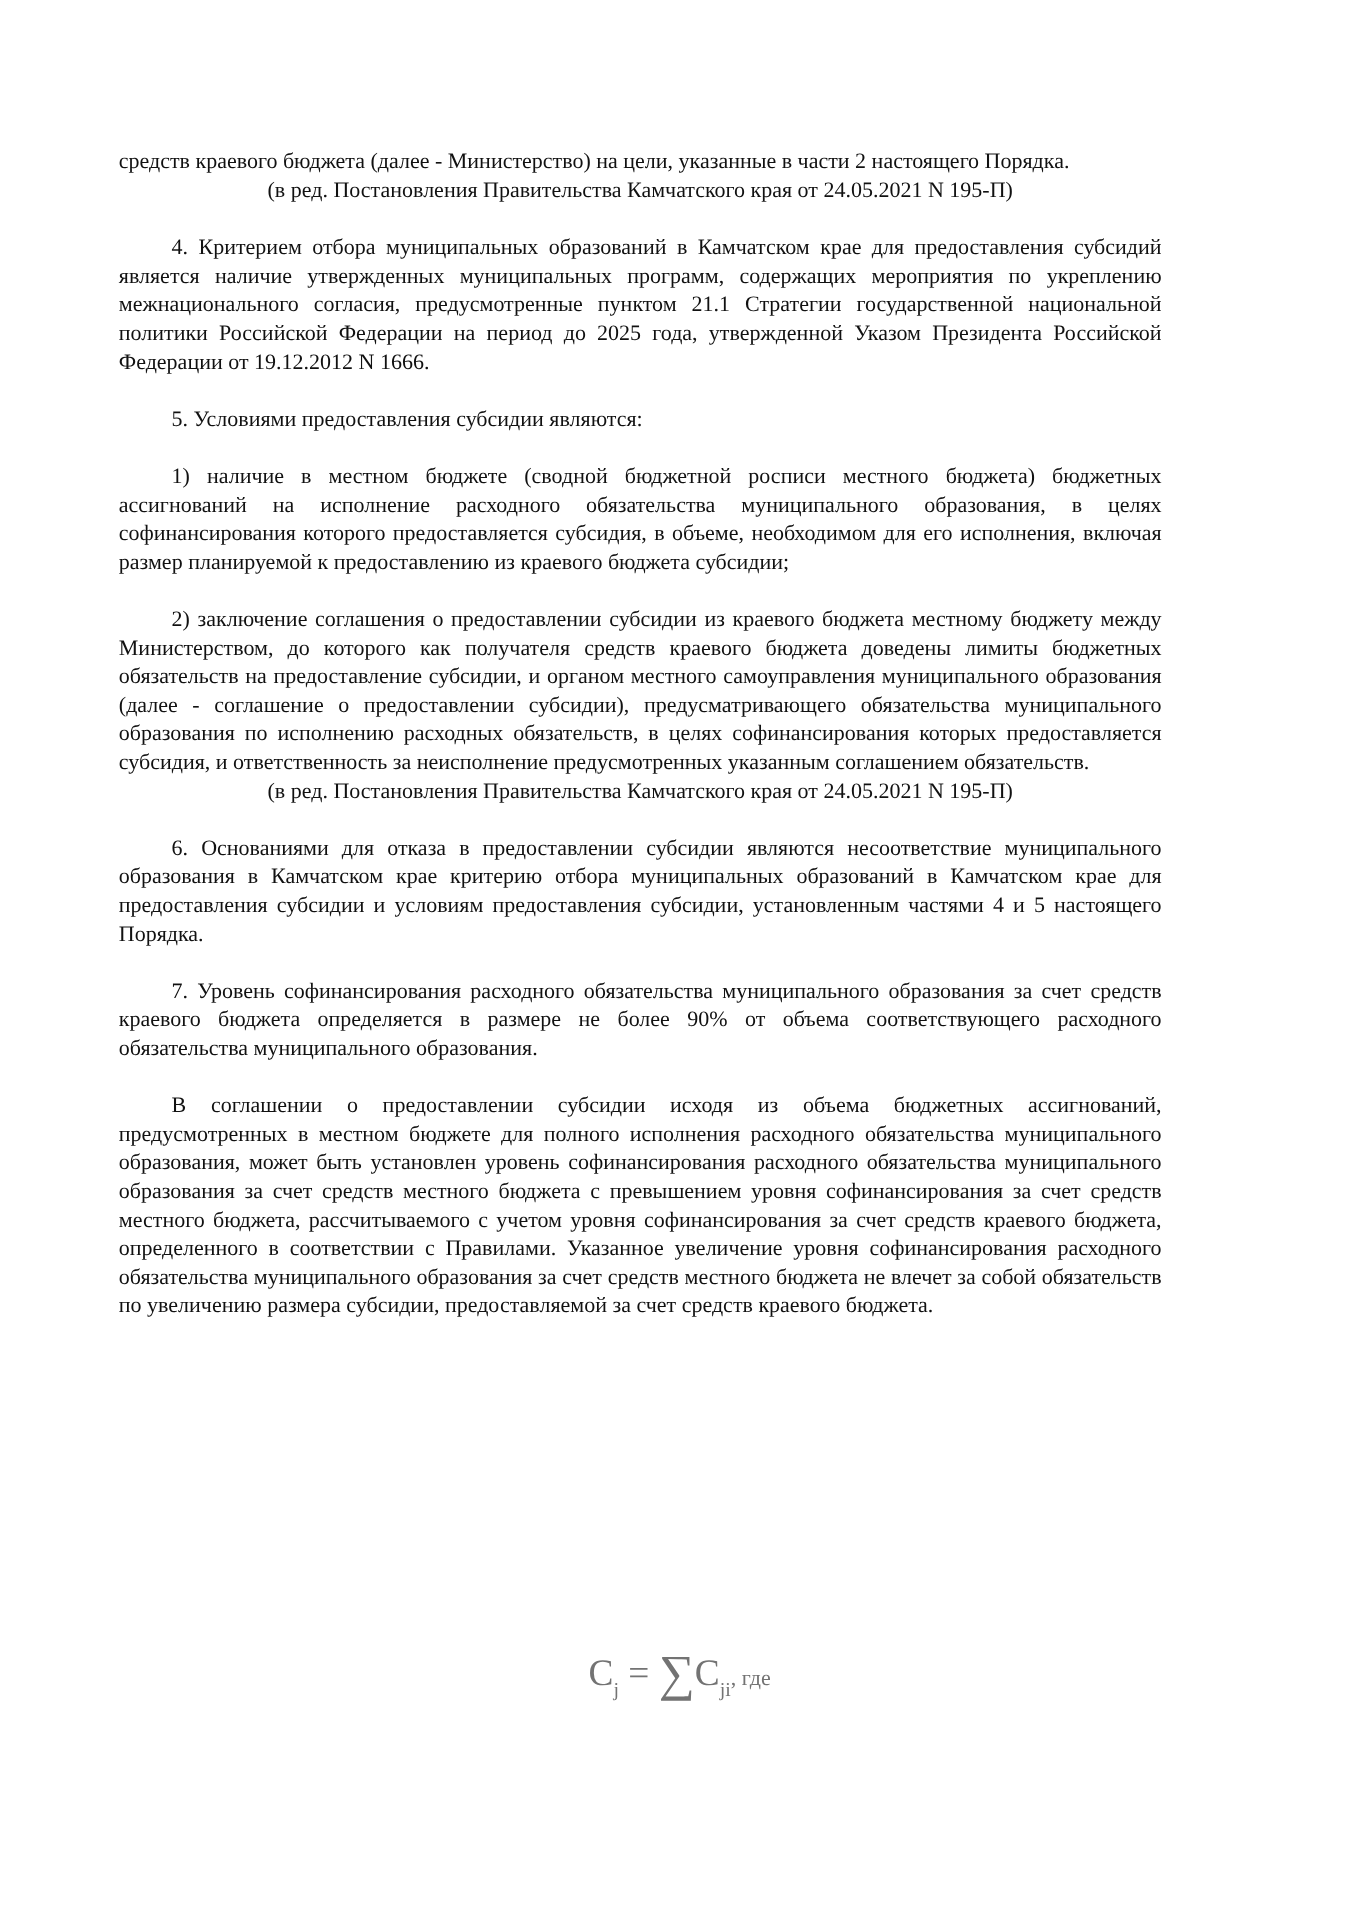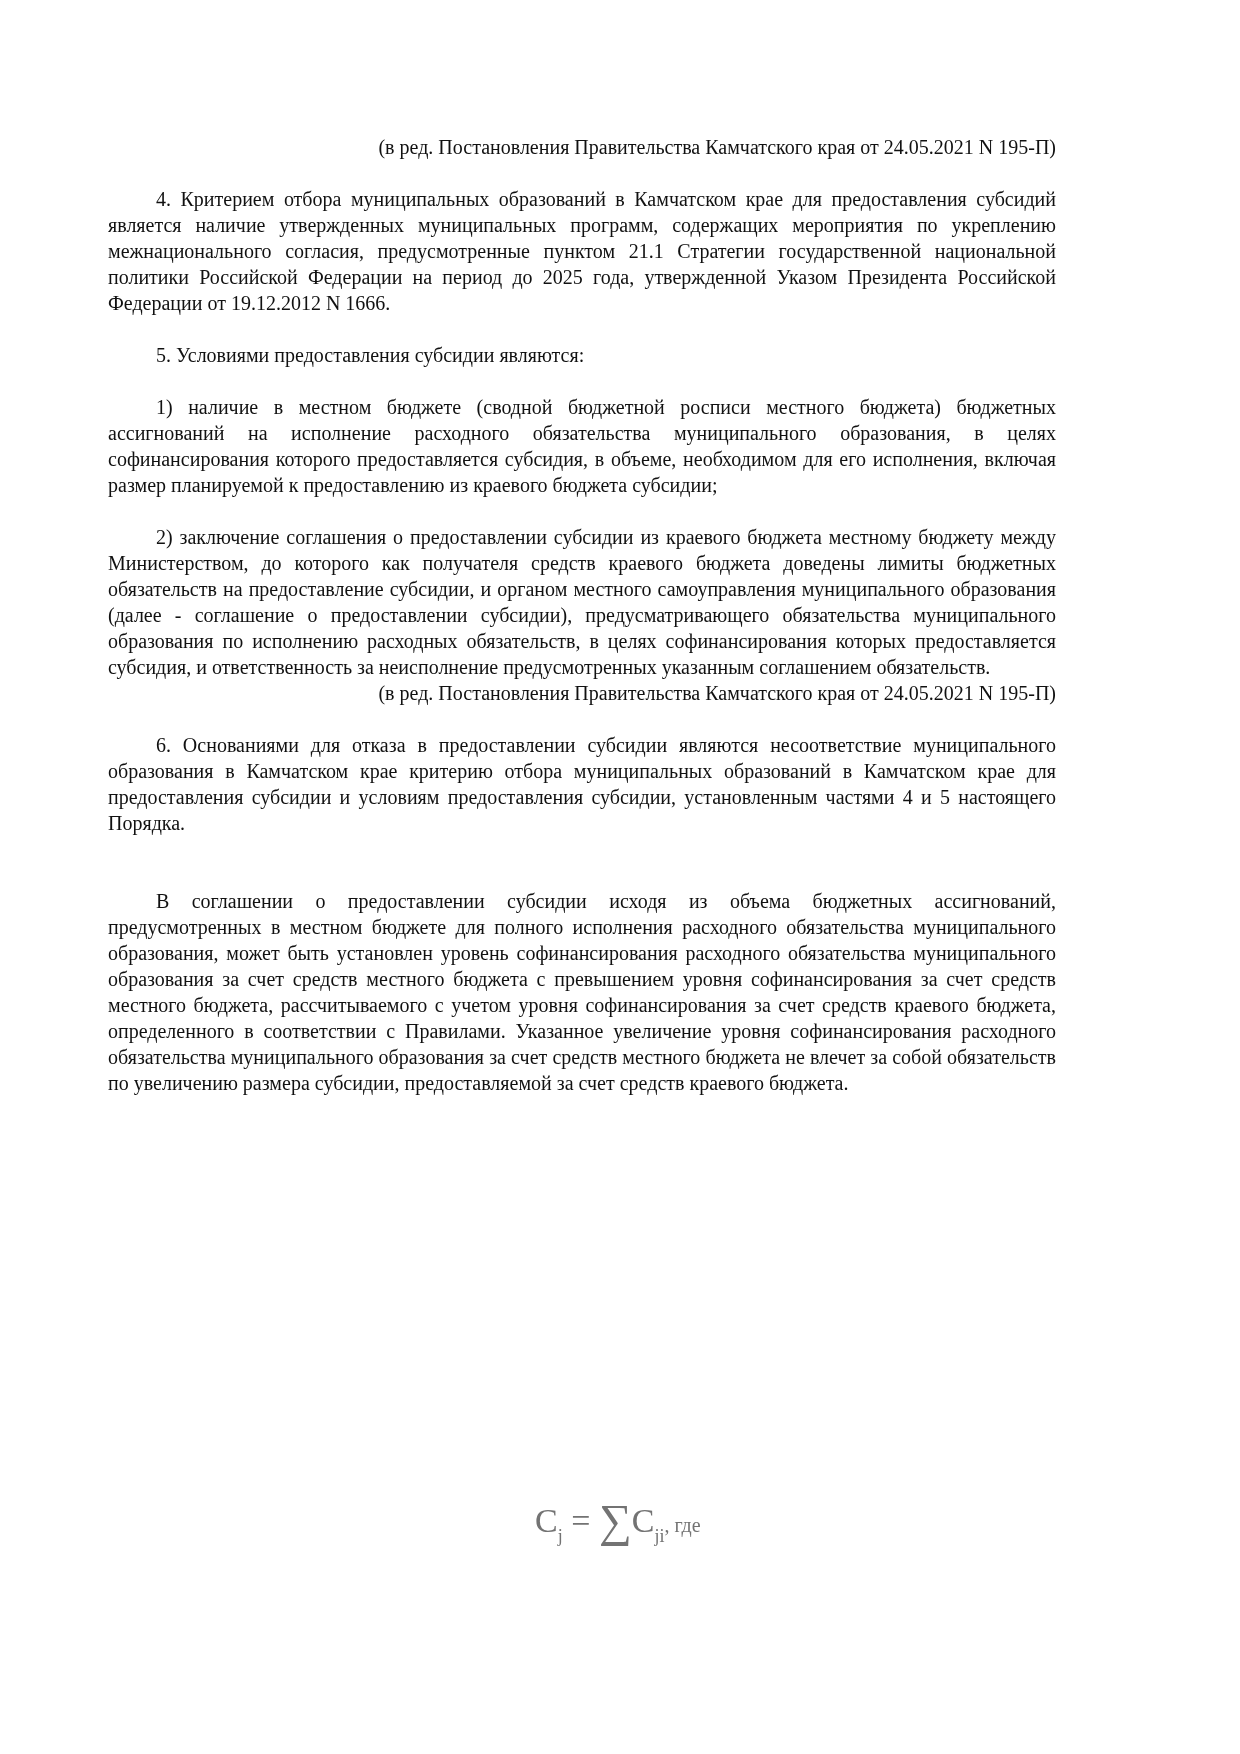--- a/index.html
+++ b/index.html
@@ -27,21 +27,21 @@
       text-align: justify;
       margin: 0;
     }
     .indent {
       text-indent: 48px;
     }
     .gap {
       height: 26px;
     }
     .note {
-      text-align: right;
+      text-align: center;
       margin: 0;
     }
     .formula {
       position: absolute;
       left: 535px;
       top: 1497px;
       font-family: "Liberation Serif", "DejaVu Serif", serif;
       font-size: 34px;
       color: #737373;
       white-space: nowrap;
@@ -58,39 +58,41 @@
       top: 4px;
     }
     .formula .tail {
       font-size: 20px;
     }
   </style>
 </head>
 <body>
 
 <div class="page">
+  <p class="para">средств краевого бюджета (далее - Министерство) на цели, указанные в части 2 настоящего Порядка.</p>
   <p class="note">(в ред. Постановления Правительства Камчатского края от 24.05.2021 N 195-П)</p>
   <div class="gap"></div>
 
   <p class="para indent">4. Критерием отбора муниципальных образований в Камчатском крае для предоставления субсидий является наличие утвержденных муниципальных программ, содержащих мероприятия по укреплению межнационального согласия, предусмотренные пунктом 21.1 Стратегии государственной национальной политики Российской Федерации на период до 2025 года, утвержденной Указом Президента Российской Федерации от 19.12.2012 N 1666.</p>
   <div class="gap"></div>
 
   <p class="para indent">5. Условиями предоставления субсидии являются:</p>
   <div class="gap"></div>
 
   <p class="para indent">1) наличие в местном бюджете (сводной бюджетной росписи местного бюджета) бюджетных ассигнований на исполнение расходного обязательства муниципального образования, в целях софинансирования которого предоставляется субсидия, в объеме, необходимом для его исполнения, включая размер планируемой к предоставлению из краевого бюджета субсидии;</p>
   <div class="gap"></div>
 
   <p class="para indent">2) заключение соглашения о предоставлении субсидии из краевого бюджета местному бюджету между Министерством, до которого как получателя средств краевого бюджета доведены лимиты бюджетных обязательств на предоставление субсидии, и органом местного самоуправления муниципального образования (далее - соглашение о предоставлении субсидии), предусматривающего обязательства муниципального образования по исполнению расходных обязательств, в целях софинансирования которых предоставляется субсидия, и ответственность за неисполнение предусмотренных указанным соглашением обязательств.</p>
   <p class="note">(в ред. Постановления Правительства Камчатского края от 24.05.2021 N 195-П)</p>
   <div class="gap"></div>
 
   <p class="para indent">6. Основаниями для отказа в предоставлении субсидии являются несоответствие муниципального образования в Камчатском крае критерию отбора муниципальных образований в Камчатском крае для предоставления субсидии и условиям предоставления субсидии, установленным частями 4 и 5 настоящего Порядка.</p>
   <div class="gap"></div>
 
+  <p class="para indent">7. Уровень софинансирования расходного обязательства муниципального образования за счет средств краевого бюджета определяется в размере не более 90% от объема соответствующего расходного обязательства муниципального образования.</p>
   <div class="gap"></div>
 
   <p class="para indent">В соглашении о предоставлении субсидии исходя из объема бюджетных ассигнований, предусмотренных в местном бюджете для полного исполнения расходного обязательства муниципального образования, может быть установлен уровень софинансирования расходного обязательства муниципального образования за счет средств местного бюджета с превышением уровня софинансирования за счет средств местного бюджета, рассчитываемого с учетом уровня софинансирования за счет средств краевого бюджета, определенного в соответствии с Правилами. Указанное увеличение уровня софинансирования расходного обязательства муниципального образования за счет средств местного бюджета не влечет за собой обязательств по увеличению размера субсидии, предоставляемой за счет средств краевого бюджета.</p>
   <div class="gap"></div>
 
 </div>
 
 <div class="formula">
   <span>C</span><span class="sub">j</span>
   <span>=</span>

